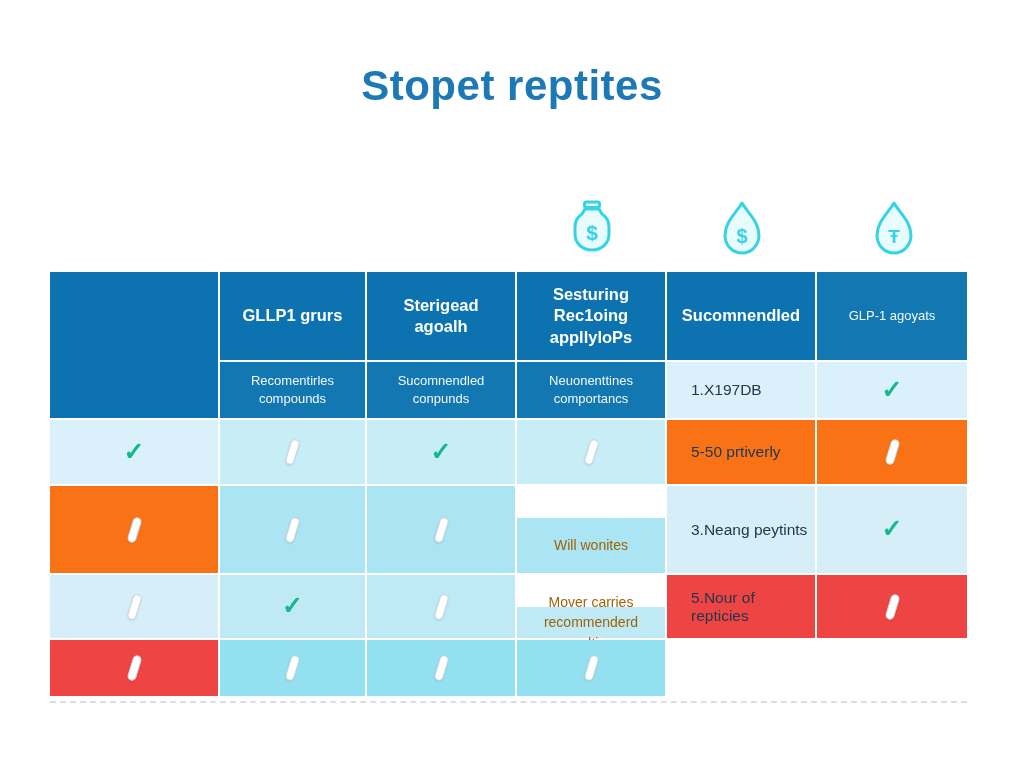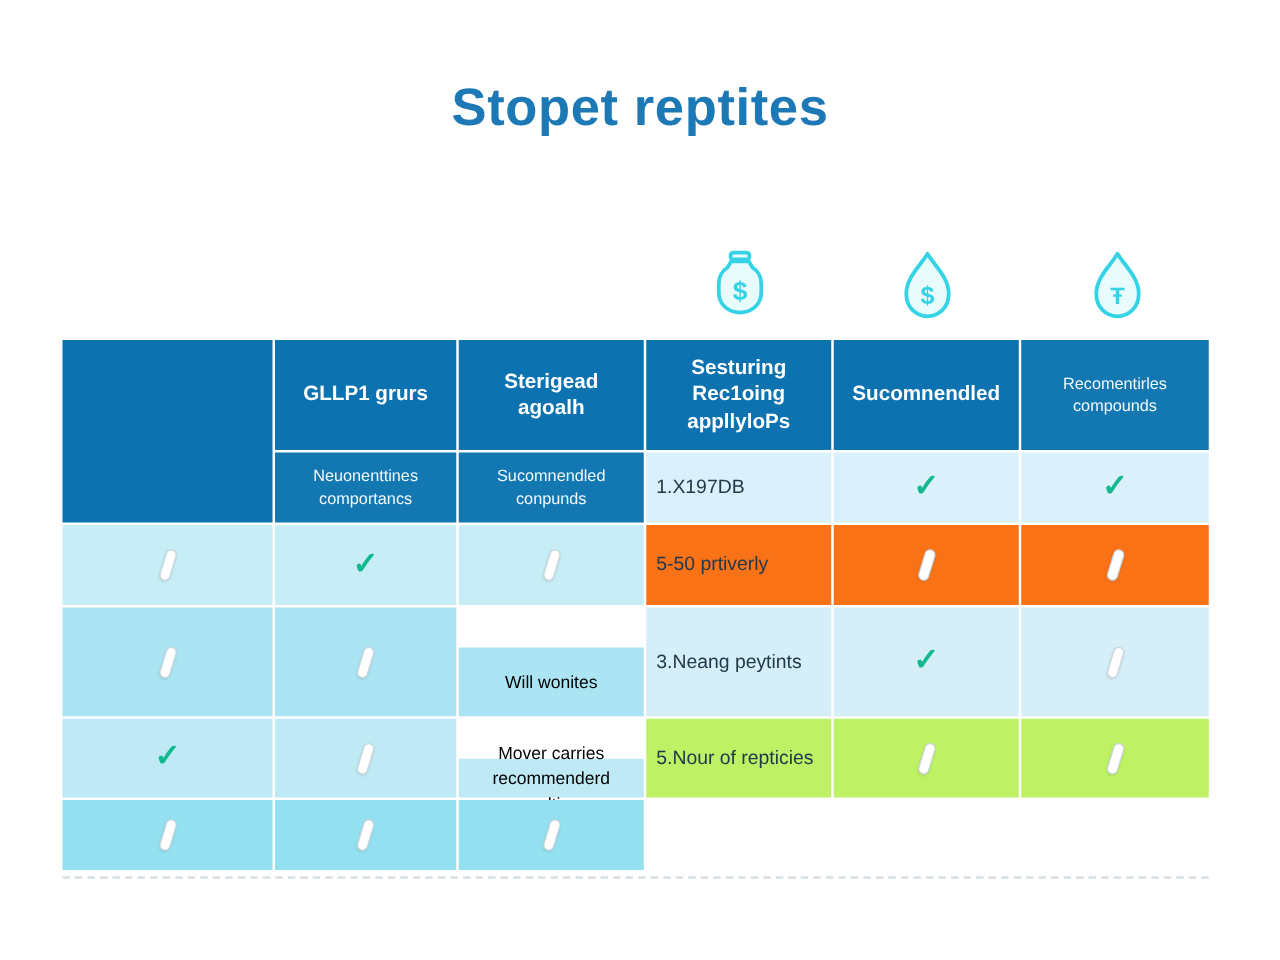--- a/index.html
+++ b/index.html
@@ -29,40 +29,40 @@
   .corner{grid-column:1;grid-row:1/3;background:#0d73b0;}
   .th{
     background:#0d73b0;color:#ffffff;font-weight:bold;
     font-size:16.5px;line-height:1.3;text-align:center;padding:0 8px;
   }
   .sub{
     background:#1377b2;color:#f2fafd;font-weight:normal;
     font-size:13px;line-height:1.35;text-align:center;padding:0 8px;
   }
   .row-label{
-    justify-content:flex-start;padding-left:8px;
+    justify-content:flex-start;padding-left:24px;
     font-size:15.5px;color:#22384c;
   }
   .r1.left{background:#daf0fa}.r1.right{background:#c7edf6}
   .r2.left{background:#f97316}.r2.right{background:#abe4f2}
   .r3.left{background:#d5eef8}.r3.right{background:#bfeaf5}
-  .r4.left{background:#bef264}.r4.right{background:#93e1f0}
+  .r4.left{background:#ef4444}.r4.right{background:#93e1f0}
 
   .check{
     color:#13b88e;font-size:25px;font-weight:bold;line-height:1;
     transform:translateY(-1px);
   }
   .slash{
     display:inline-block;width:7px;height:24px;background:#ffffff;
     border:1px solid #ccd6db;border-radius:5px;
     transform:rotate(17deg);
     box-shadow:0 1px 2px rgba(40,70,90,.15);
   }
   .cell-text{
-    font-size:14px;color:#000000;text-align:center;
+    font-size:14px;color:#a16207;text-align:center;
     line-height:1.45;padding:0 8px;margin-top:32px;
   }
   .table-underline{
     position:absolute;left:50px;top:701px;width:917px;height:0;
     border-top:2px dashed rgba(140,165,180,.35);
   }
 </style>
 </head>
 <body>
 
@@ -89,23 +89,24 @@
 </div>
 
 <div class="cmp-table">
 
   <div class="cell corner"></div>
   <div class="cell th">GLLP1 grurs</div>
   <div class="cell th">Sterigead agoalh</div>
   <div class="cell th">Sesturing Rec1oing appllyloPs</div>
   <div class="cell th">Sucomnendled</div>
 
+  <div class="cell sub">GLP-1 agoyats</div>
   <div class="cell sub">Recomentirles compounds</div>
+  <div class="cell sub">Sucomnendled conpunds</div>
   <div class="cell sub">Neuonenttines comportancs</div>
-  <div class="cell sub">Sucomnendled conpunds</div>
 
   <div class="cell row-label r1 left">1.X197DB</div>
   <div class="cell r1 left">
       <span class="check">✓</span>
     </div>
   <div class="cell r1 left">
       <span class="check">✓</span>
     </div>
   <div class="cell r1 right">
       <span class="slash"></span>

